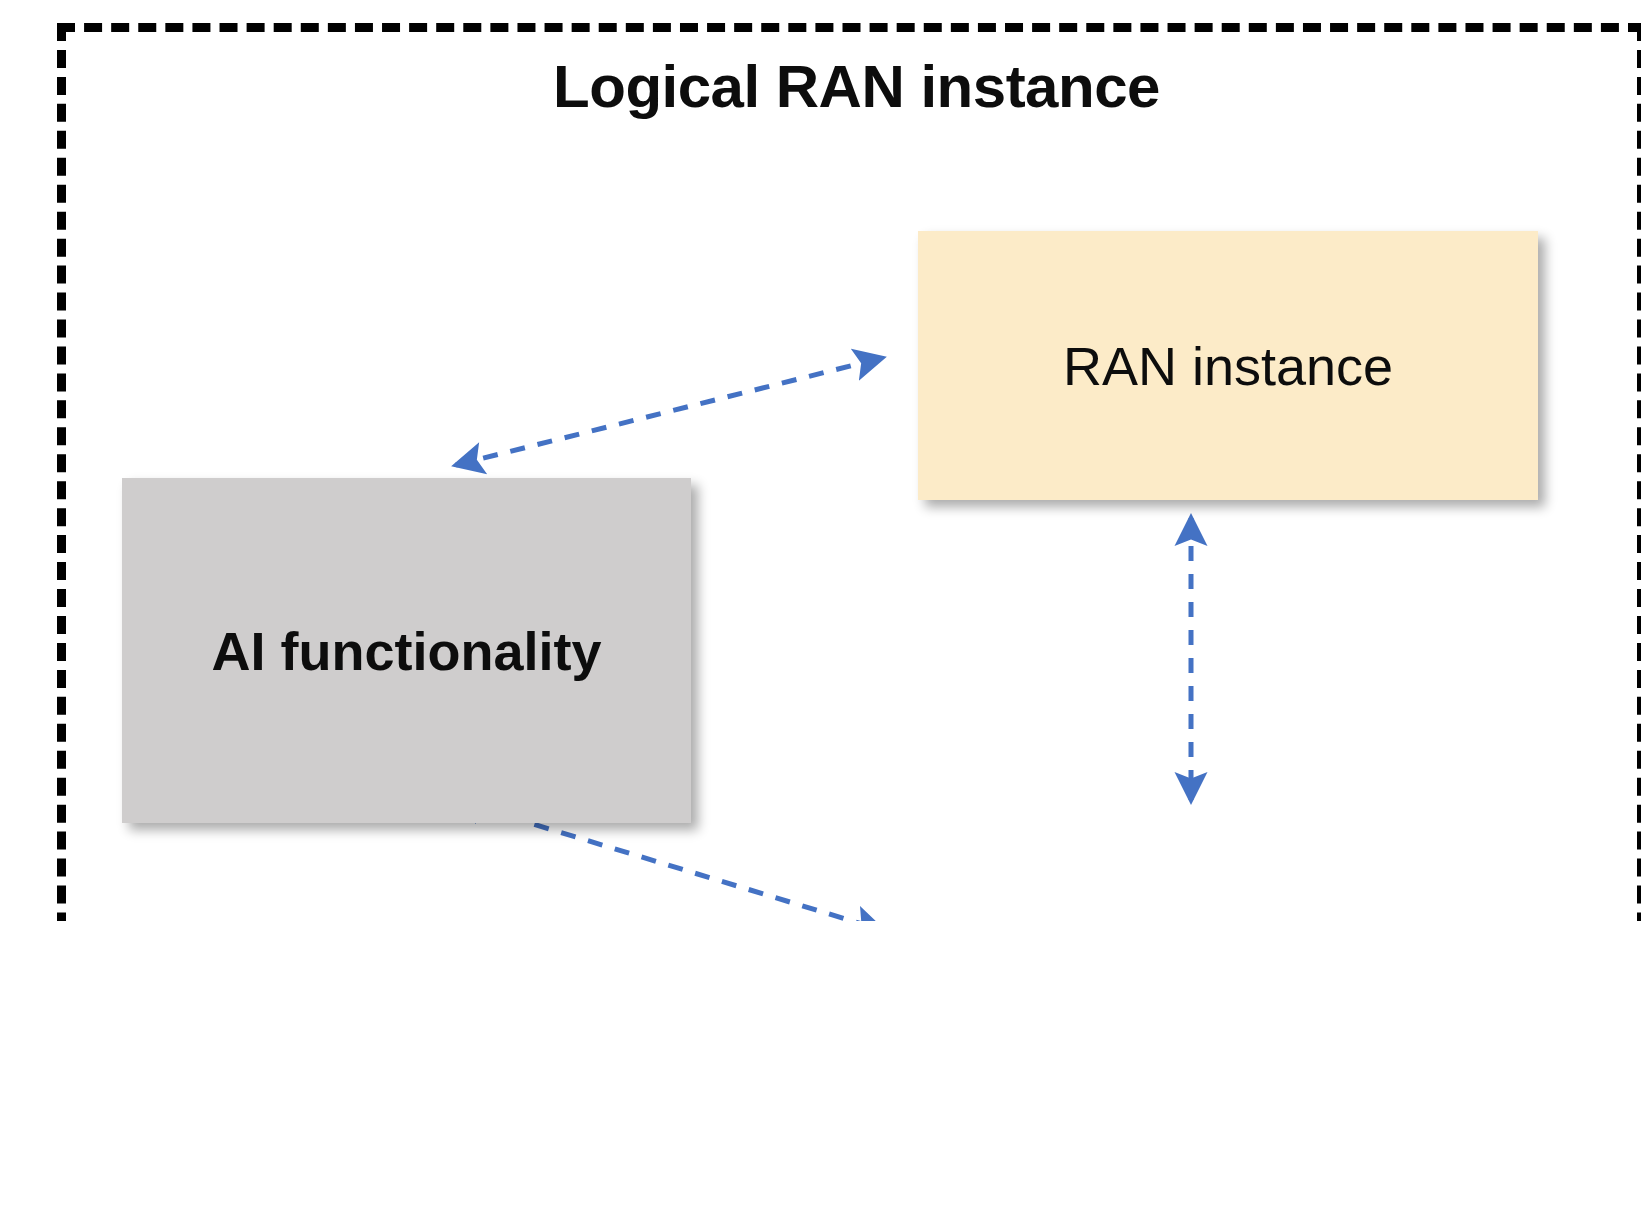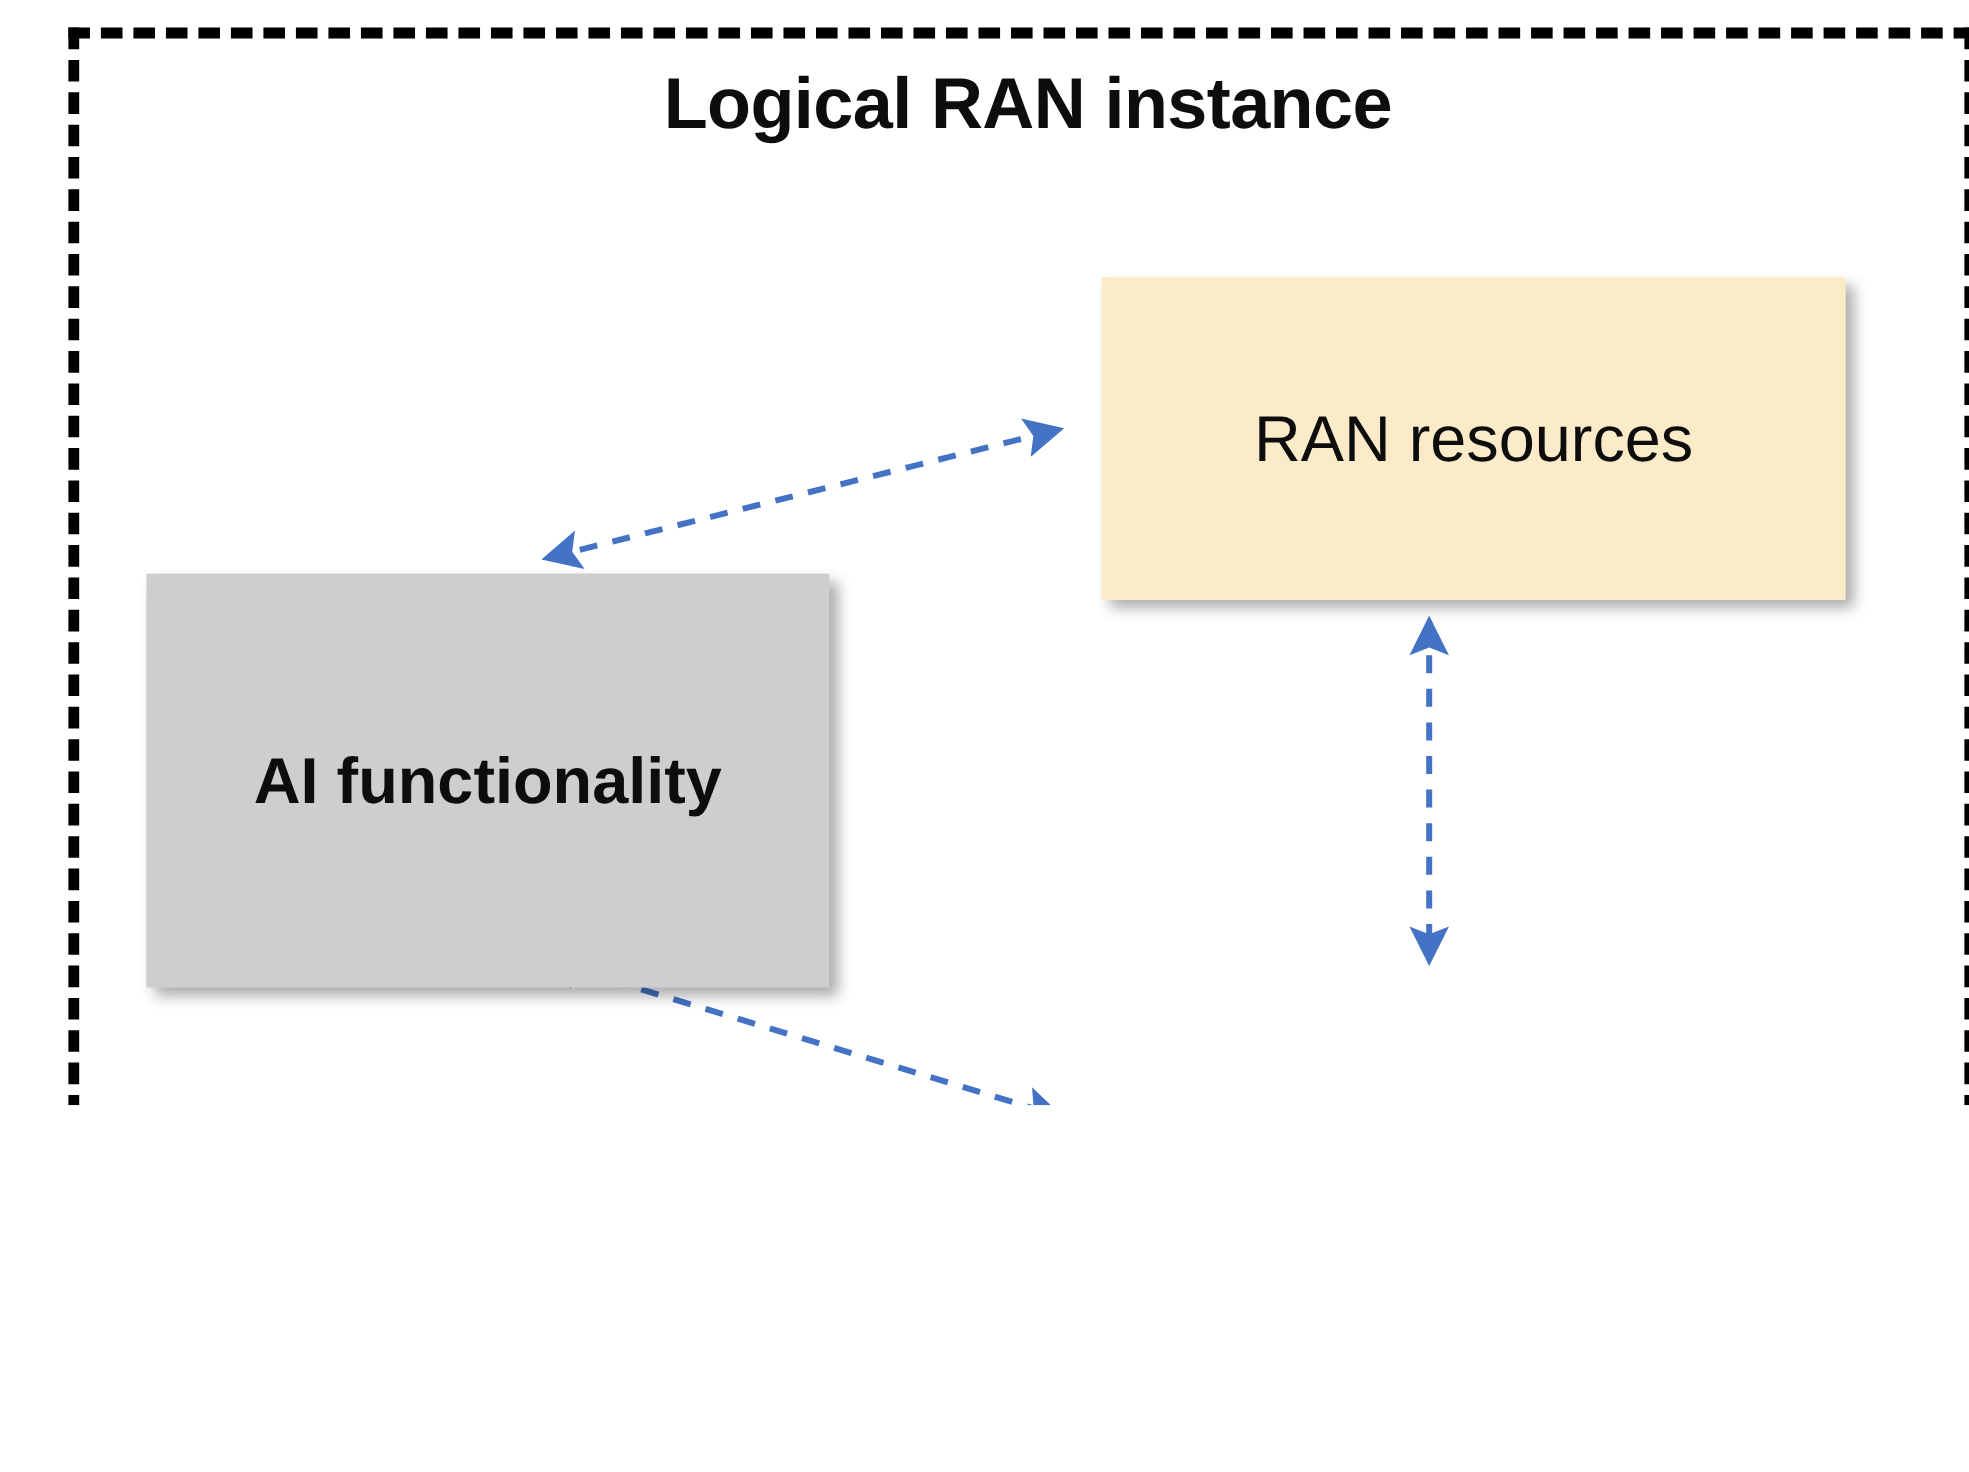--- a/index.html
+++ b/index.html
@@ -111,21 +111,21 @@
     <line x1="420" y1="465" x2="846" y2="358" stroke="#4472C4" stroke-width="5" stroke-dasharray="15 13" marker-start="url(#arrowStart)" marker-end="url(#arrowEnd)"></line>
 
       Radio resources --&gt;
     <line x1="1155" y1="518" x2="1155" y2="800" stroke="#4472C4" stroke-width="5" stroke-dasharray="15 13" marker-start="url(#arrowStart)" marker-end="url(#arrowEnd)"></line>
 
       Radio resources --&gt;
     <line x1="418" y1="800" x2="846" y2="930" stroke="#4472C4" stroke-width="5" stroke-dasharray="15 13" marker-start="url(#arrowStart)" marker-end="url(#arrowEnd)"></line>
   </svg>
 
   <div class="node" id="node-ran-functions">
-    <span>RAN resources</span>
+    <span>RAN instance</span>
   </div>
 
   <div class="node" id="node-ai-functionality">
     <span>AI functionality</span>
   </div>
 
 
 </div>
 
 </body></html>

